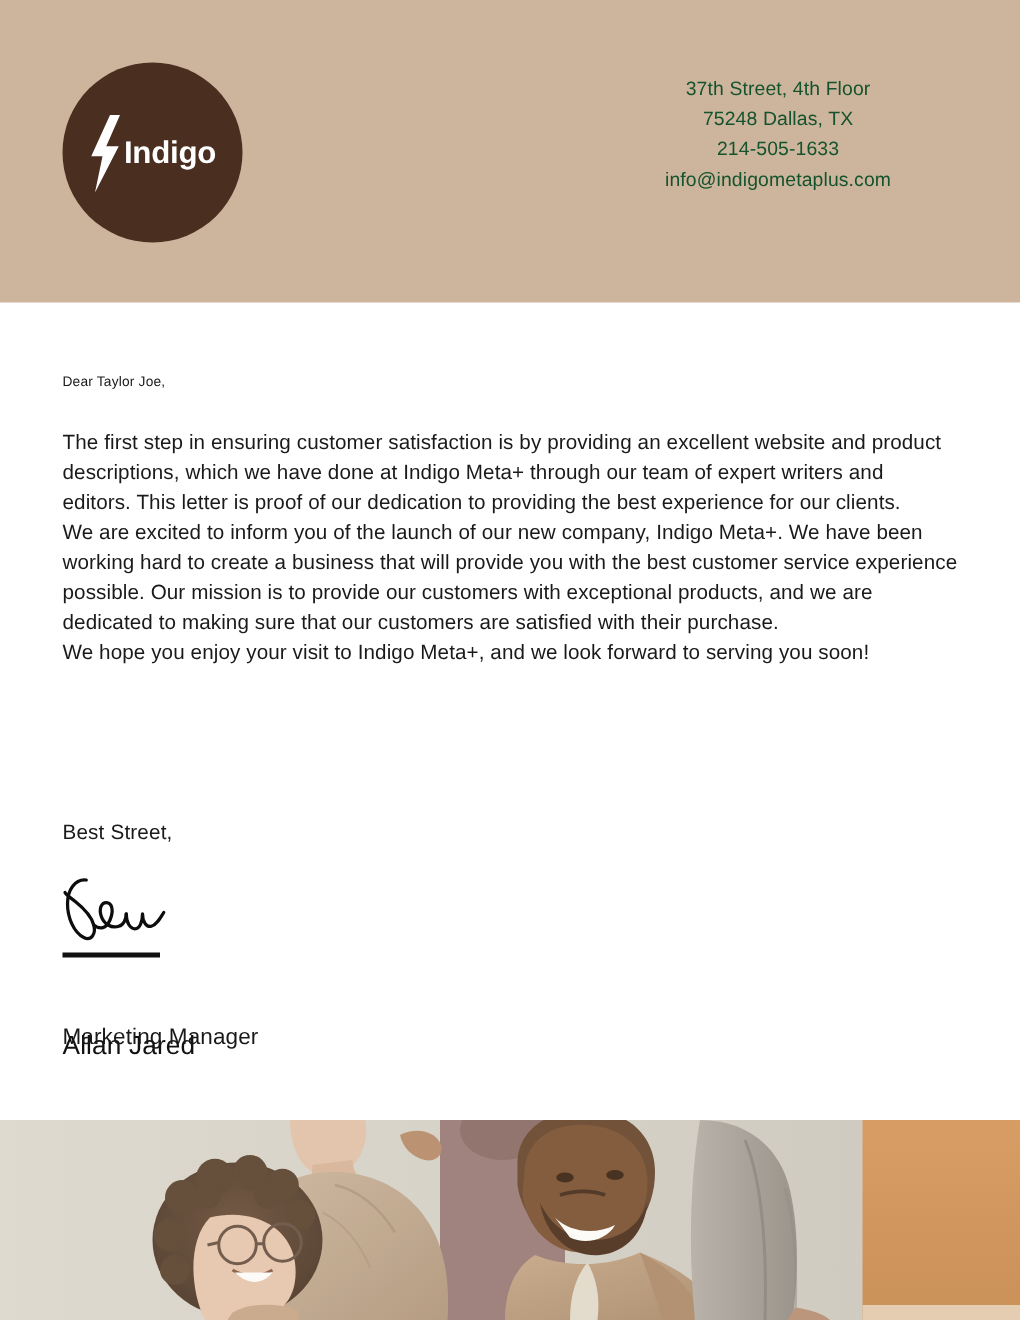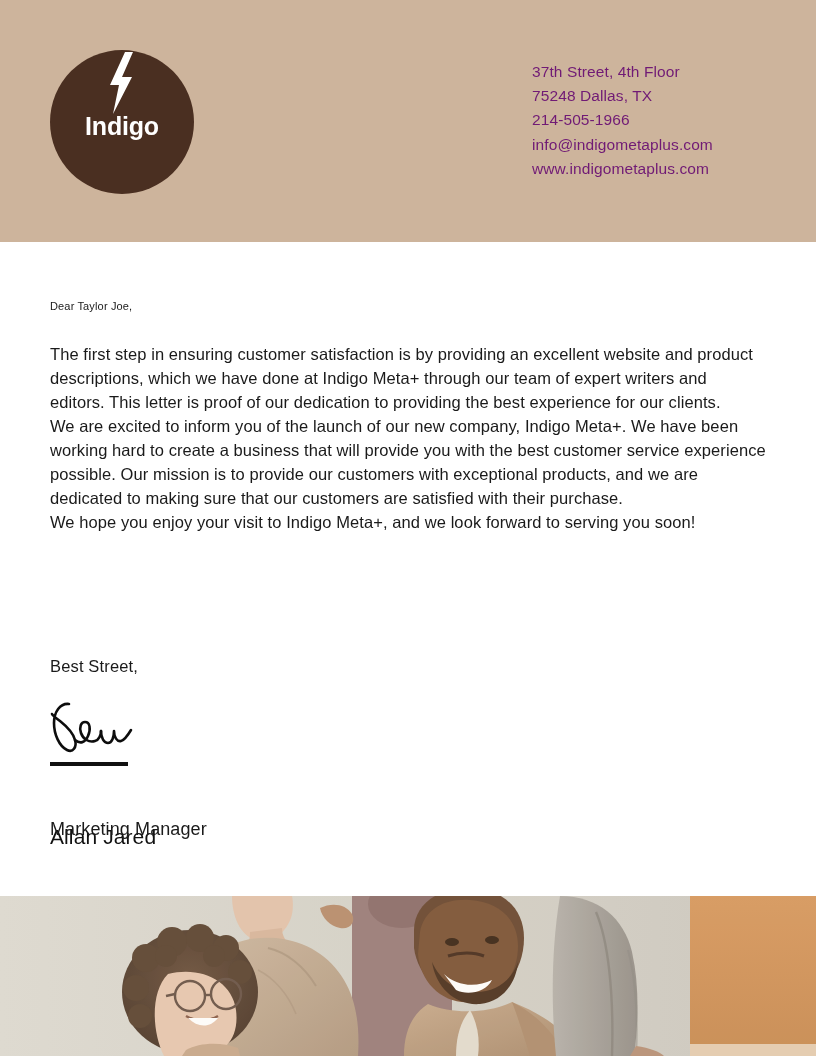--- a/index.html
+++ b/index.html
@@ -42,45 +42,46 @@
     background: #4a2f21;
   }
   .logo-inner {
     position: absolute;
     left: 0;
     top: 0;
     width: 144px;
     height: 144px;
     display: flex;
     align-items: center;
-    flex-direction: column;
+    justify-content: center;
   }
   .logo-bolt {
     width: 26px;
     height: 62px;
     display: block;
     margin-right: 2px;
     margin-top: 2px;
   }
   .logo-text {
     color: #ffffff;
     font-size: 25px;
     font-weight: bold;
     letter-spacing: -0.2px;
     line-height: 1;
   }
 
   .contact-block {
     position: absolute;
     left: 532px;
     top: 60px;
-    color: #701a75;
+    color: #14532d;
     font-size: 15.5px;
     line-height: 24.2px;
     letter-spacing: 0.1px;
+    text-align: center;
   }
   .contact-line {
     display: block;
     white-space: nowrap;
   }
 
   
   .letter {
     position: absolute;
     left: 50px;
@@ -183,23 +184,22 @@
           <polygon points="17,0 2,33 11,33 5,62 24,25 14,25 25,0" fill="#ffffff"></polygon>
         </svg>
       </span>
       <span class="logo-text">Indigo</span>
     </div>
   </div>
 
   <div class="contact-block">
     <span class="contact-line">37th Street, 4th Floor</span>
     <span class="contact-line">75248 Dallas, TX</span>
-    <span class="contact-line">214-505-1966</span>
+    <span class="contact-line">214-505-1633</span>
     <span class="contact-line">info@indigometaplus.com</span>
-    <span class="contact-line">www.indigometaplus.com</span>
   </div>
 
 </div>
 
 <div class="letter">
   <p class="salutation">Dear Taylor Joe,</p>
   <div class="para-gap"></div>
   <p class="body-para">The first step in ensuring customer satisfaction is by providing an excellent website and product descriptions, which we have done at Indigo Meta+ through our team of expert writers and editors. This letter is proof of our dedication to providing the best experience for our clients.</p>
   <p class="body-para">We are excited to inform you of the launch of our new company, Indigo Meta+. We have been working hard to create a business that will provide you with the best customer service experience possible. Our mission is to provide our customers with exceptional products, and we are dedicated to making sure that our customers are satisfied with their purchase.</p>
   <p class="body-para">We hope you enjoy your visit to Indigo Meta+, and we look forward to serving you soon!</p>

